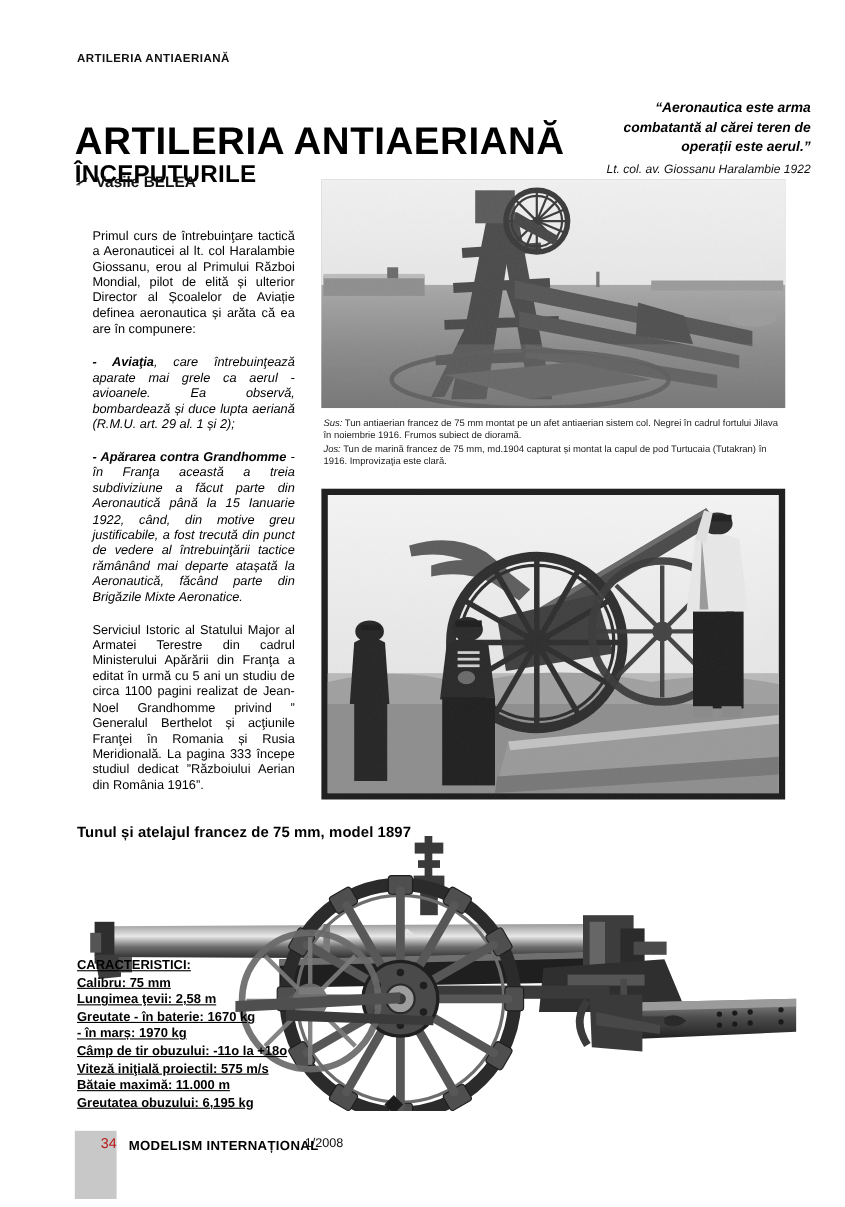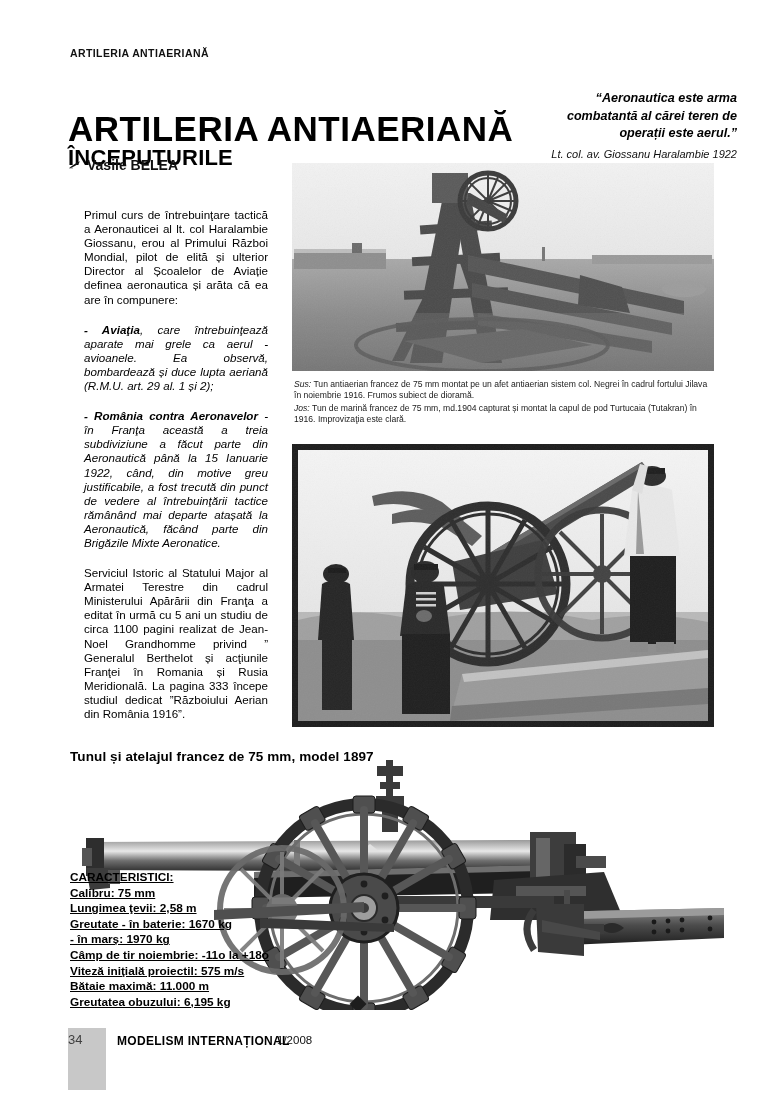--- a/index.html
+++ b/index.html
@@ -187,23 +187,23 @@
     top: 1028px;
     width: 38px;
     height: 62px;
     background: #c8c8c8;
   }
   .footer-pageno {
     position: absolute;
     left: 68px;
     top: 1032px;
     width: 38px;
-    text-align: left;
+    text-align: right;
     font-size: 13px;
-    color: #404040;
+    color: #b91c1c;
   }
   .footer-title {
     position: absolute;
     left: 117px;
     top: 1034px;
     font-size: 12px;
     font-weight: bold;
     letter-spacing: 0.3px;
     color: #000;
   }
@@ -432,21 +432,21 @@
         <rect x="338" y="198" width="18" height="10" fill="#8a8a8a"></rect>
         <rect x="364" y="198" width="18" height="10" fill="#8a8a8a"></rect>
       </g>
       <rect x="6" y="6" width="410" height="271" filter="url(#grainB)" fill="none" opacity="0.3"></rect>
     </svg>
   </div>
 
   <div class="body-col">
     <p>Primul curs de întrebuinţare tactică a Aeronauticei al lt. col Haralambie Giossanu, erou al Primului Război Mondial, pilot de elită și ulterior Director al Școalelor de Aviație definea aeronautica și arăta că ea are în compunere:</p>
     <p class="ital"><b>- Aviaţia</b><span>, care întrebuinţează aparate mai grele ca aerul - avioanele. Ea observă, bombardează și duce lupta aeriană (R.M.U. art. 29 al. 1 și 2);</span></p>
-    <p class="ital"><b>- România contra Aeronavelor</b><span> - în Franţa această a treia subdiviziune a făcut parte din Aeronautică până la 15 Ianuarie 1922, când, din motive greu justificabile, a fost trecută din punct de vedere al întrebuinţării tactice rămânând mai departe atașată la Aeronautică, făcând parte din Brigăzile Mixte Aeronatice.</span></p>
+    <p class="ital"><b>- Apărarea contra Grandhomme</b><span> - în Franţa această a treia subdiviziune a făcut parte din Aeronautică până la 15 Ianuarie 1922, când, din motive greu justificabile, a fost trecută din punct de vedere al întrebuinţării tactice rămânând mai departe atașată la Aeronautică, făcând parte din Brigăzile Mixte Aeronatice.</span></p>
     <p>Serviciul Istoric al Statului Major al Armatei Terestre din cadrul Ministerului Apărării din Franţa a editat în urmă cu 5 ani un studiu de circa 1100 pagini realizat de Jean-Noel Grandhomme privind ” Generalul Berthelot și acţiunile Franţei în Romania și Rusia Meridională. La pagina 333 începe studiul dedicat ”Războiului Aerian din România 1916”.</p>
   </div>
 
   <div class="section-title">Tunul și atelajul francez de 75 mm, model 1897</div>
 
   <div class="gun-figure">
     <svg viewBox="0 0 660 250" preserveAspectRatio="none" aria-hidden="true">
       <defs>
         <linearGradient id="steel" x1="0" y1="0" x2="0" y2="1">
           <stop offset="0%" stop-color="#9a9a9a"></stop>
@@ -640,21 +640,21 @@
       <polygon points="196,158 330,164 330,172 196,168" fill="#3a3a3a"></polygon>
     </svg>
   </div>
 
   <div class="specs">
     <div class="spec-line">CARACTERISTICI:</div>
     <div class="spec-line">Calibru: 75 mm</div>
     <div class="spec-line">Lungimea ţevii: 2,58 m</div>
     <div class="spec-line">Greutate - în baterie: 1670 kg</div>
     <div class="spec-line">- în marș: 1970 kg</div>
-    <div class="spec-line">Câmp de tir noiembrie: -11o la +18o</div>
+    <div class="spec-line">Câmp de tir obuzului: -11o la +18o</div>
     <div class="spec-line">Viteză iniţială proiectil: 575 m/s</div>
     <div class="spec-line">Bătaie maximă: 11.000 m</div>
     <div class="spec-line">Greutatea obuzului: 6,195 kg</div>
   </div>
 
   <div class="footer-box"></div>
   <div class="footer-pageno">34</div>
   <div class="footer-title">MODELISM INTERNAȚIONAL</div>
   <div class="footer-issue">1/2008</div>
 

